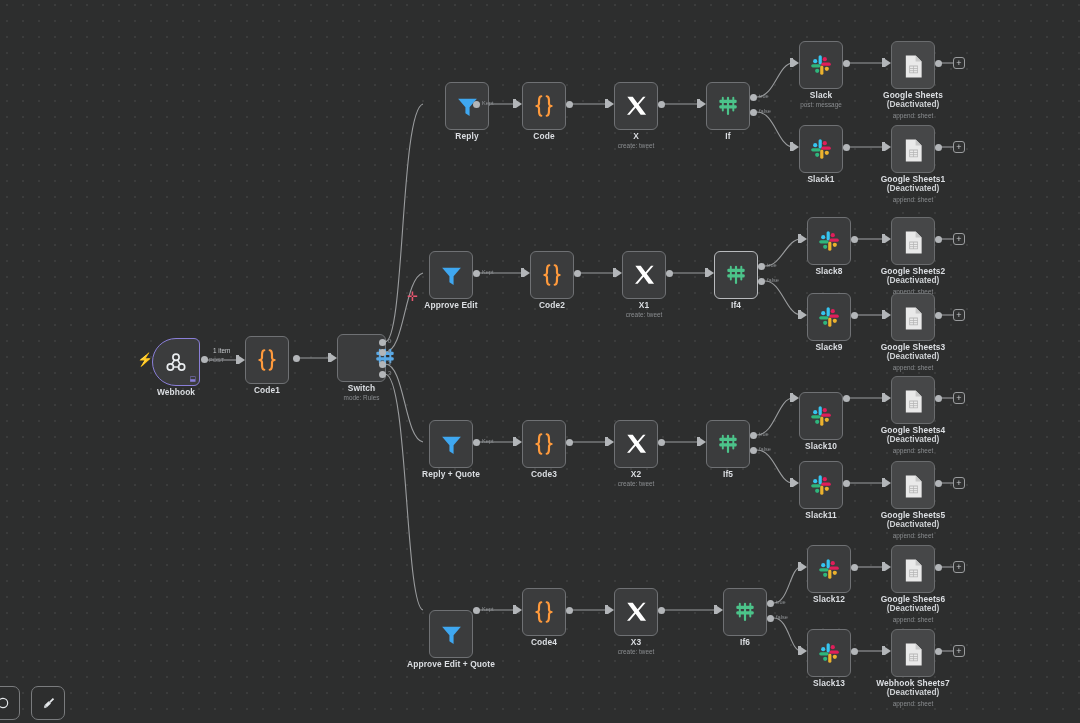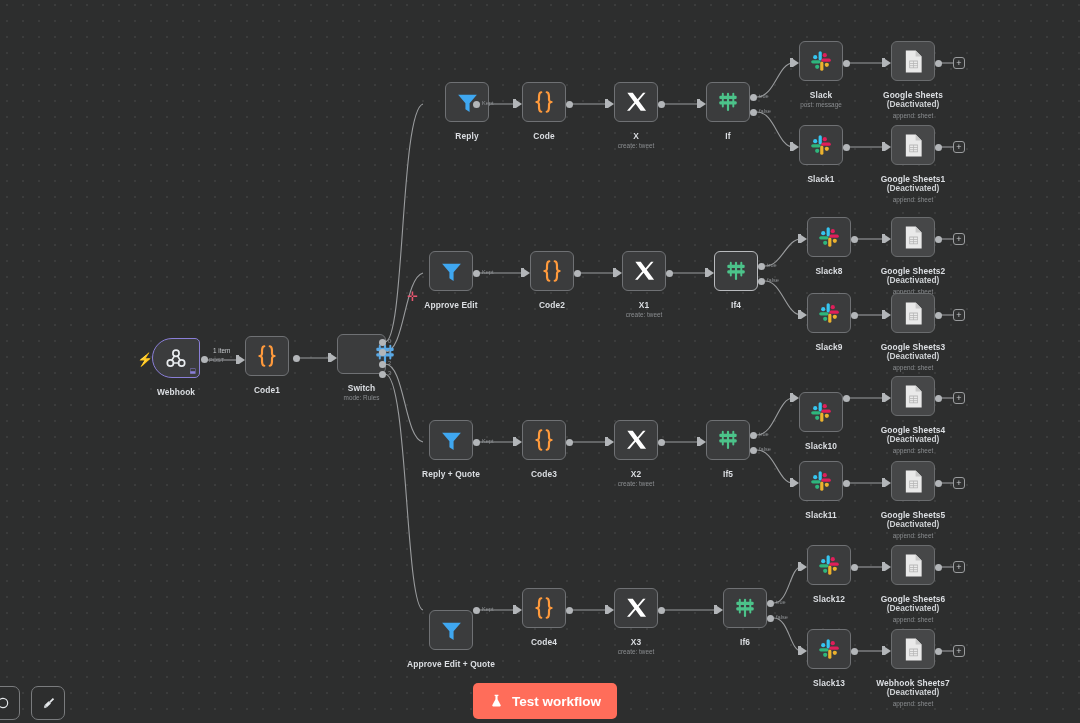--- a/index.html
+++ b/index.html
@@ -19,28 +19,28 @@
     background-position: 6px 4px;
     overflow: hidden;
   }
   
   #edges { position: absolute; inset: 0; width: 1080px; height: 723px; pointer-events: none; }
   #edges path { fill: none; stroke: #9a9c9e; stroke-width: 1.1px; }
 
   
   .node {
     position: absolute;
-    width: 44px; height: 40px;
+    width: 44px; height: 48px;
     border-radius: 6px;
     background: #3b3c3d;
     border: 1px solid #6f7174;
     display: flex; align-items: center; justify-content: center;
     z-index: 5;
   }
-  .node.deact { background: #464748; border-color: #6a6c6e; }
+  .node.deact { background: #464748; border-color: #6a6c6e; align-items: flex-end; }
   .node.trigger {
     border-radius: 24px 6px 6px 24px;
     width: 48px;
     border: 1px solid #8a7fd8;
     background: #3b3c3d;
   }
   .node.sel { border-color: #b9bbbe; }
 
   .nlabel {
     position: absolute;
@@ -757,21 +757,15 @@
         <circle cx="12" cy="12" r="8"></circle>
       </svg>
     </div>
     <div class="tbtn" style="left:31px;">
       <svg width="15" height="15" viewBox="0 0 24 24">
         <path d="M19 3 L13 9 L15 11 L21 5 Z" fill="#e4e7ea"></path>
         <path d="M12.2 8.2 L15.8 11.8 L9.5 18.1 L5.9 14.5 Z" fill="#e4e7ea"></path>
         <path d="M5.9 14.5 L9.5 18.1 L6.2 19.4 L4.6 17.8 Z" fill="#cfd2d5"></path>
       </svg>
     </div>
-    <button id="testbtn">
-      <svg width="15" height="16" viewBox="0 0 24 24">
-        <path d="M9 2 h6 v2 h-1.3 v5.2 l4.9 9.1 a1.6 1.6 0 0 1 -1.4 2.4 H6.8 a1.6 1.6 0 0 1 -1.4 -2.4 l4.9 -9.1 V4 H9 Z" fill="#ffffff"></path>
-      </svg>
-      <span>Test workflow</span>
-    </button>
   </div>
 
 </div>
 
 </body></html>

